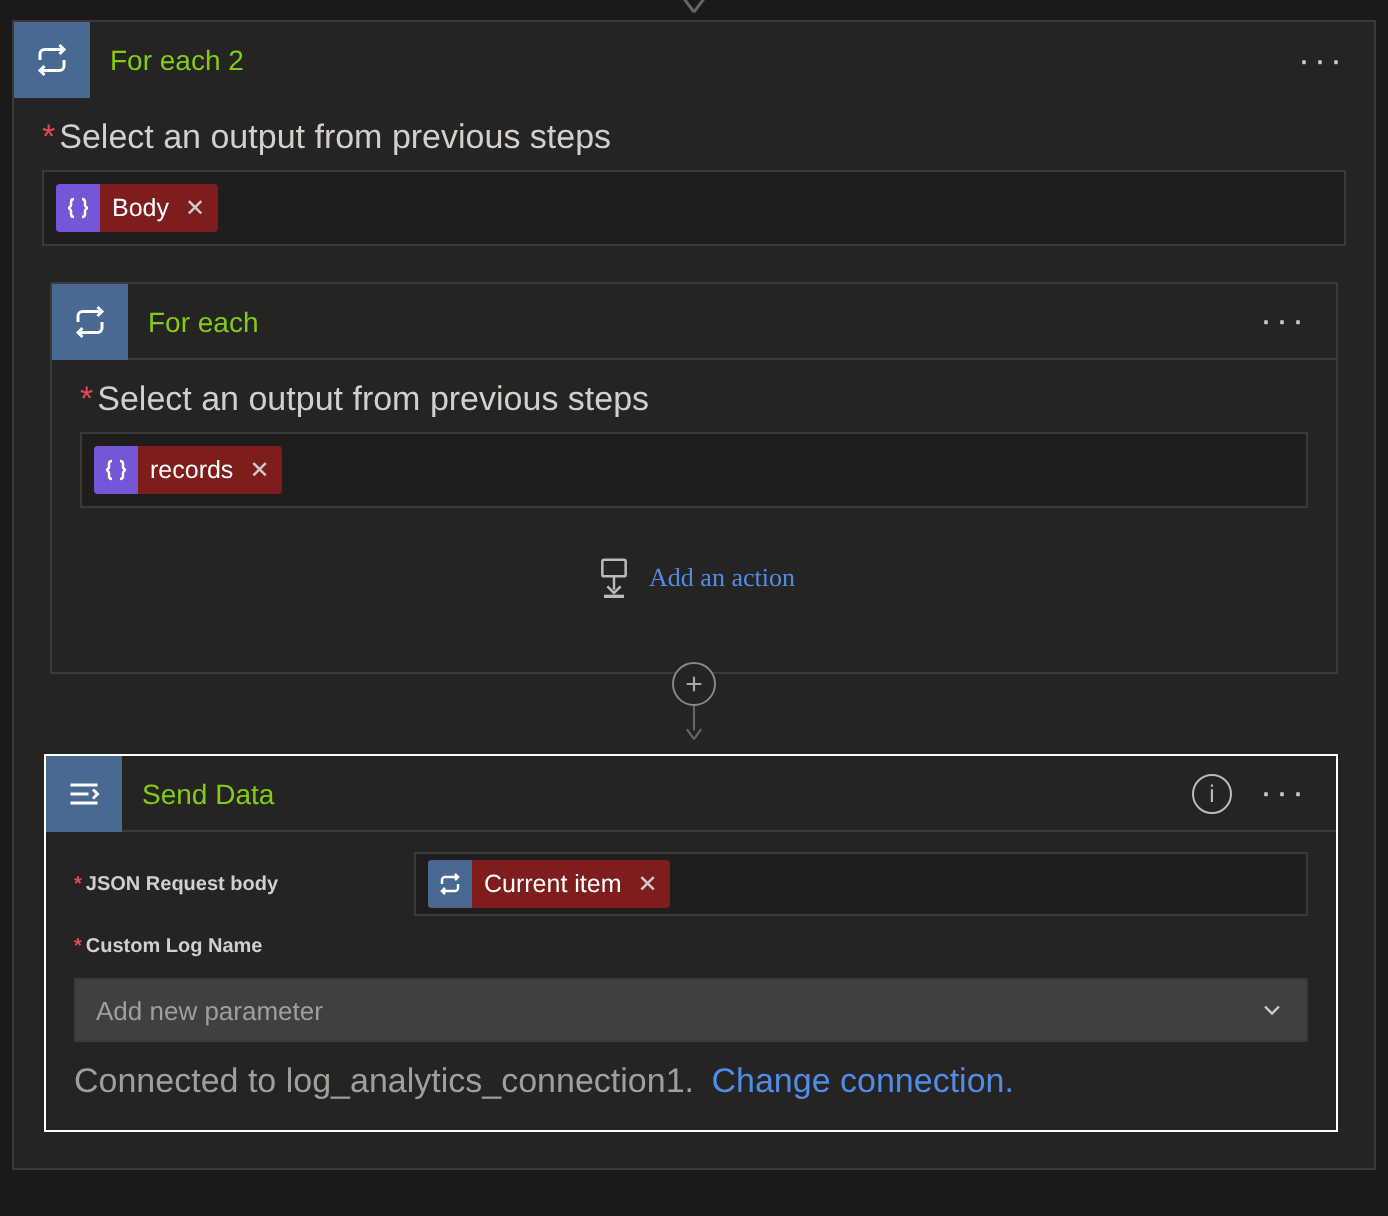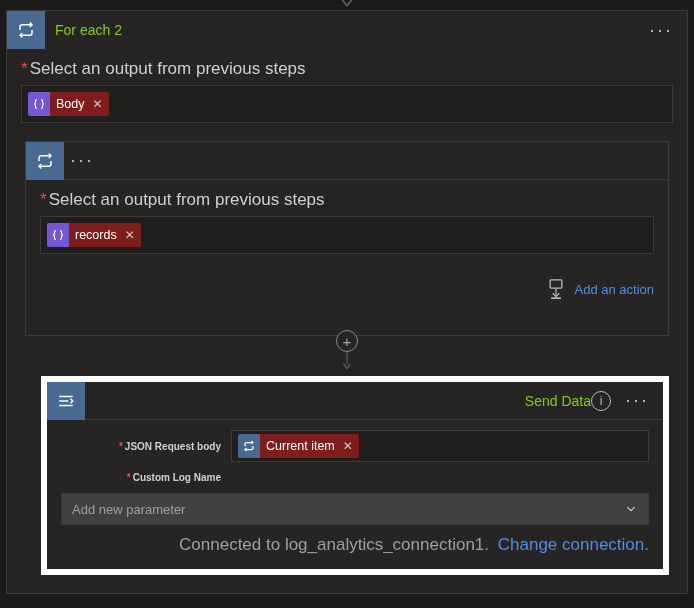--- a/index.html
+++ b/index.html
@@ -103,22 +103,23 @@
     margin-left: 8px;
     color: #ccc;
     cursor: pointer;
     font-size: 12px;
   }
   .nested {
     margin: 18px 4px 4px 4px;
     border: 1px solid #3b3a39;
   }
   .add-action {
-    text-align: right;
+    text-align: center;
     padding: 24px 0 18px 0;
+    font-family: Liberation Serif, serif;
   }
   .add-action a {
     color: #4f8de8;
     text-decoration: none;
     font-size: 13px;
     display: inline-flex;
     align-items: center;
     gap: 8px;
   }
   .connector-arrow {
@@ -137,23 +138,22 @@
     align-items: center;
     justify-content: center;
     color: #aaa;
     background: #252423;
     font-size: 15px;
     position: absolute;
     top: -10px;
     cursor: pointer;
   }
   .send-card {
-    border: 6px solid #ffffff;
-    margin: 6px 4px 4px 20px;
-    text-align: right;
+    border: 1px solid #ffffff;
+    margin: 6px 4px 4px 1px;
   }
   .send-card .card-header { border-bottom: 1px solid #3b3a39; }
   .form-row {
     display: flex;
     align-items: center;
     margin-bottom: 10px;
     gap: 10px;
   }
   .form-row .flabel {
     width: 160px;
@@ -242,20 +242,21 @@
     <div class="nested">
       <div class="card-header" style="border-bottom:1px solid #3b3a39;">
         <div class="icon-box icon-foreach">
           <svg width="18" height="18" viewBox="0 0 24 24" fill="none" stroke="#fff" stroke-width="2">
             <path d="M17 2l3 3-3 3"></path>
               <path d="M4 12V8a3 3 0 013-3h13"></path>
             <path d="M7 22l-3-3 3-3"></path>
               <path d="M20 12v4a3 3 0 01-3 3H4"></path>
           </svg>
         </div>
+        <div class="title">For each</div>
         <div class="menu">···</div>
       </div>
       <div class="card-body">
         <div class="label-row">
           <span class="req">*</span><span>Select an output from previous steps</span>
         </div>
         <div class="token-input">
           <span class="token">
             <span class="token-icon token-purple">
               <svg width="12" height="12" viewBox="0 0 24 24" fill="none" stroke="#fff" stroke-width="2.5">

